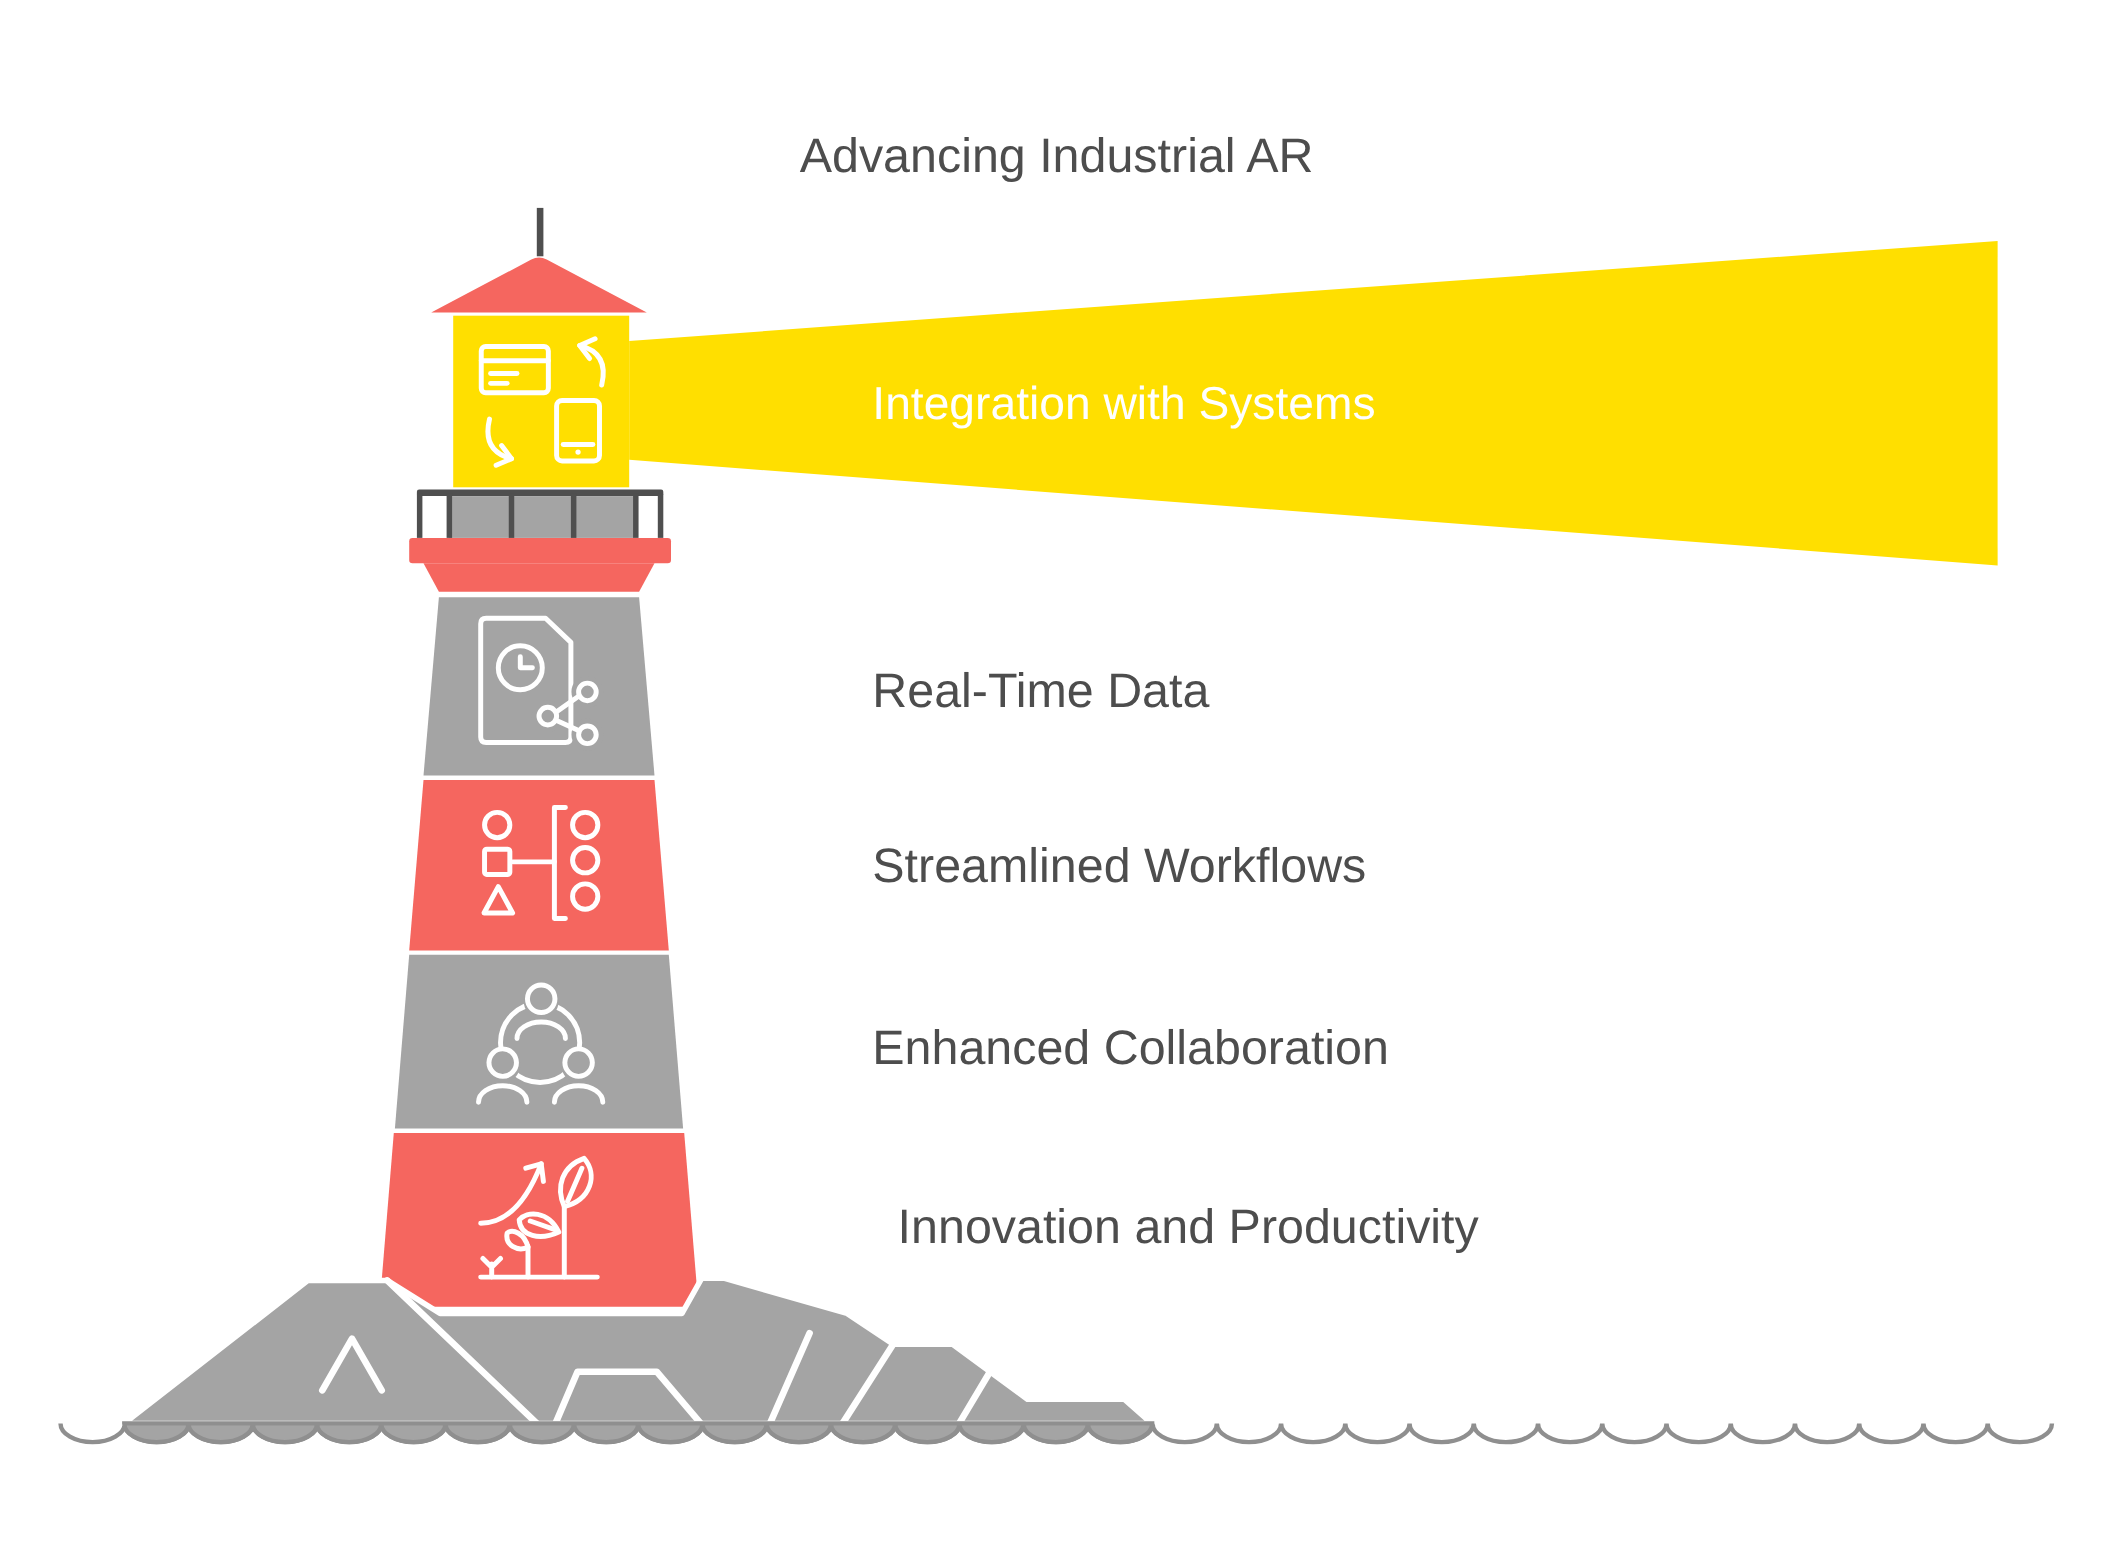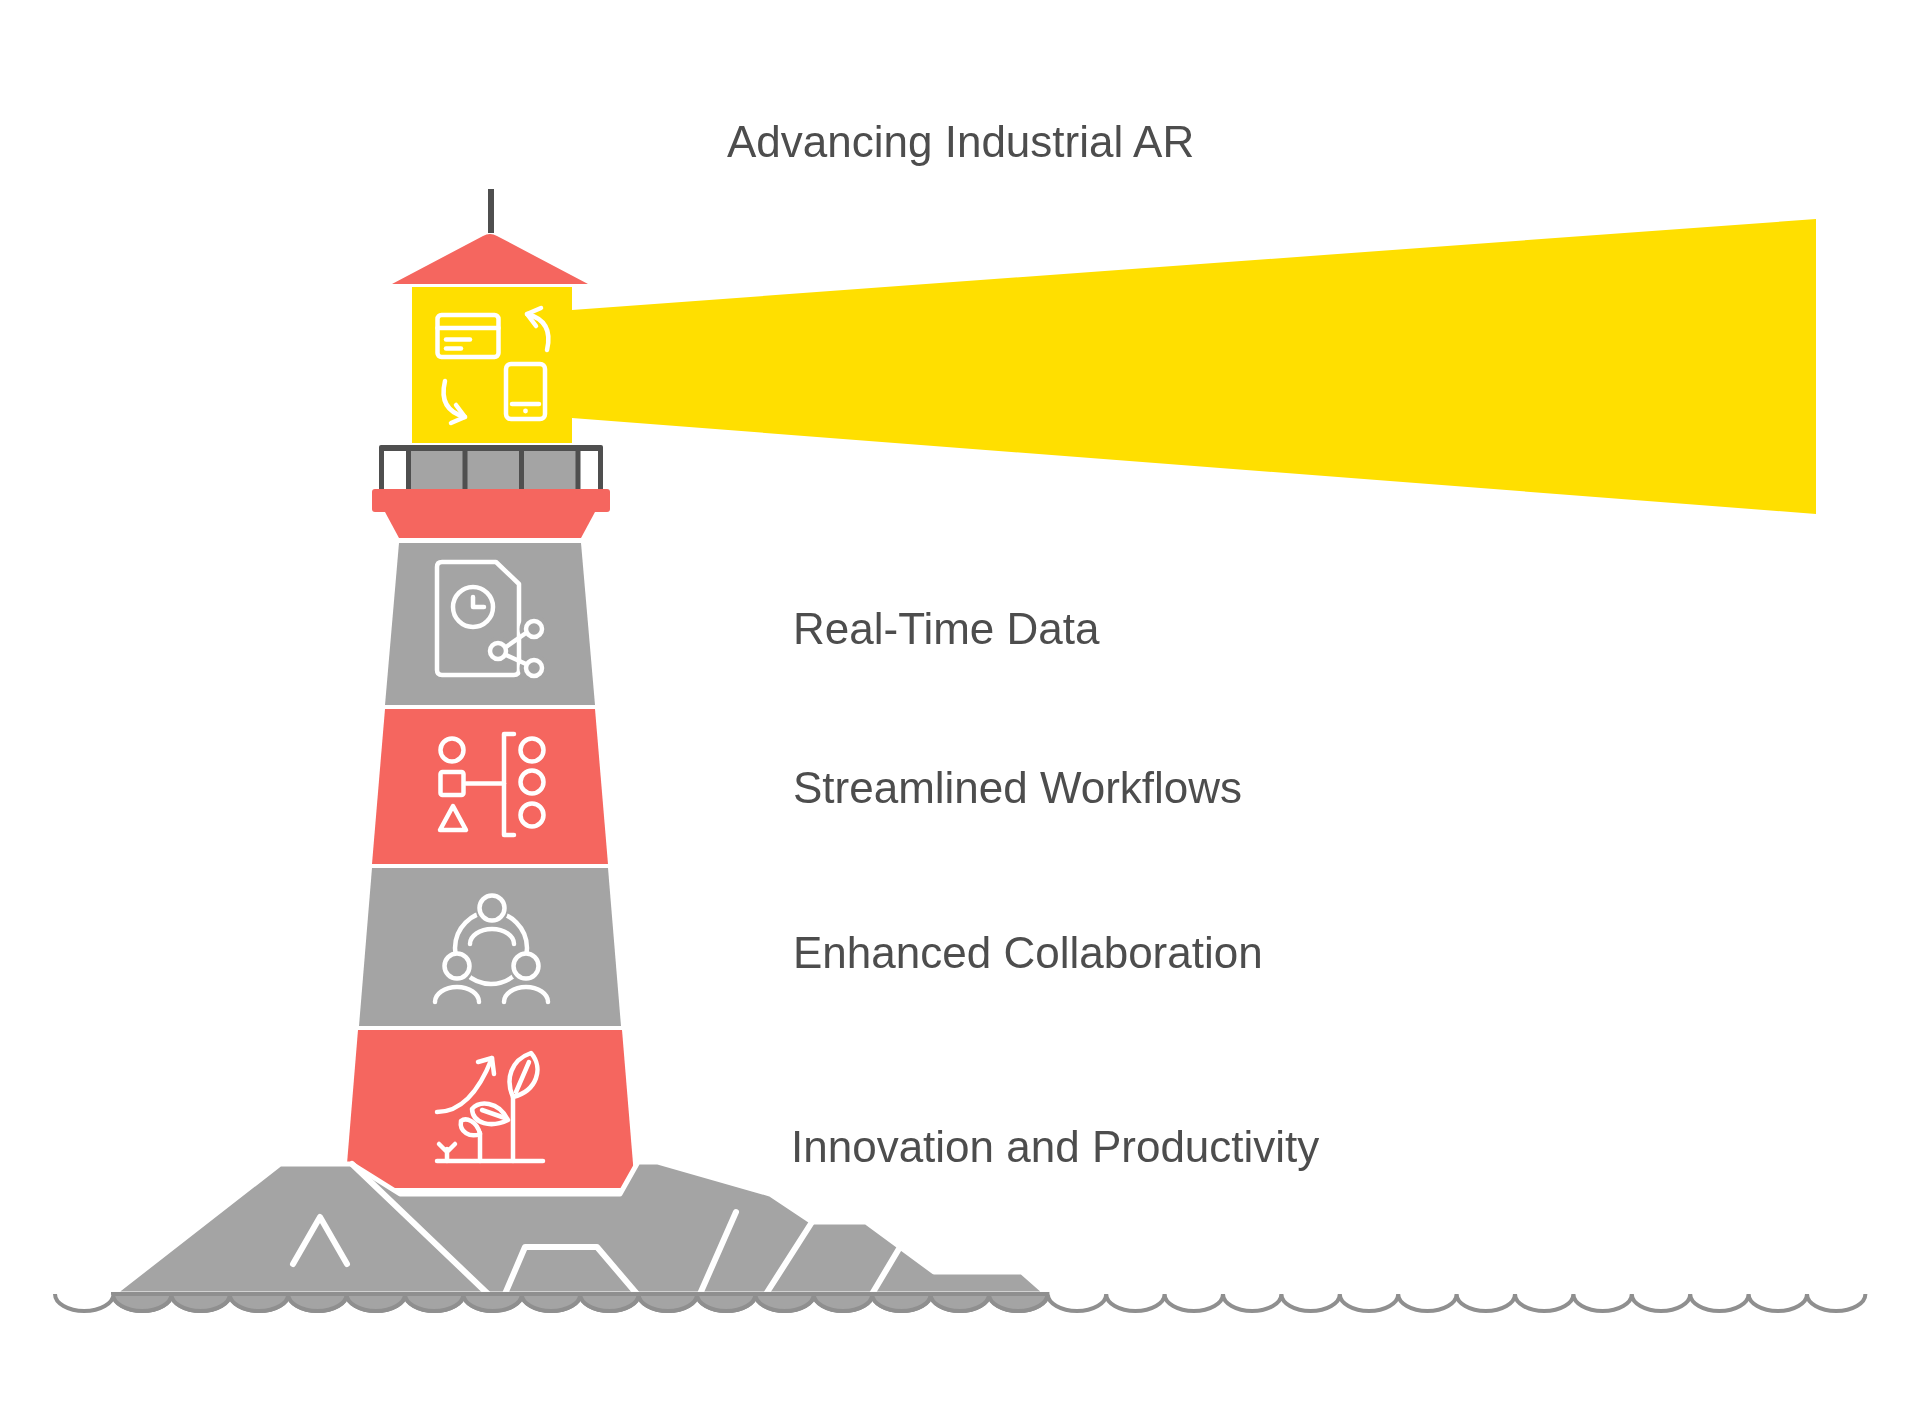--- a/index.html
+++ b/index.html
@@ -5,21 +5,21 @@
   html,body{margin:0;padding:0;background:#ffffff;}
   .canvas{position:relative;width:1920px;height:1422px;background:#ffffff;overflow:hidden;
           font-family:"Liberation Sans", sans-serif;}
   .canvas svg{position:absolute;left:0;top:0;}
   .txt{position:absolute;white-space:nowrap;line-height:1.1;color:#4D4D4D;}
   .title{left:727px;top:118px;font-size:44px;}
   .beam-label{left:793px;top:344px;font-size:42px;color:#FFFFFF;}
   .lbl1{left:793px;top:605px;font-size:44px;}
   .lbl2{left:793px;top:764px;font-size:44px;}
   .lbl3{left:793px;top:929px;font-size:44px;text-align:center;}
-  .lbl4{left:791px;top:1092px;font-size:44px;margin-top:31px;}
+  .lbl4{left:816px;top:1092px;font-size:44px;}
   .icon-stroke{stroke:#FFFFFF;stroke-width:4.5;fill:none;stroke-linecap:round;stroke-linejoin:round;}
 </style>
 </head>
 <body>
 
 <div class="canvas">
 
 <svg width="1920" height="1422" viewBox="0 0 1920 1422">
 
   <polygon points="572,310 1816,219 1816,514 572,418" fill="#FFDF00"></polygon>
@@ -138,18 +138,19 @@
       <path d="M900,1247 L872,1294"></path>
     </g>
     <path stroke="#8F8F8F" stroke-width="4" d="M113 1294
              a29.2 17 0 0 0 58.4 0 a29.2 17 0 0 0 58.4 0 a29.2 17 0 0 0 58.4 0 a29.2 17 0 0 0 58.4 0 a29.2 17 0 0 0 58.4 0 a29.2 17 0 0 0 58.4 0
              a29.2 17 0 0 0 58.4 0 a29.2 17 0 0 0 58.4 0 a29.2 17 0 0 0 58.4 0 a29.2 17 0 0 0 58.4 0 a29.2 17 0 0 0 58.4 0 a29.2 17 0 0 0 58.4 0
              a29.2 17 0 0 0 58.4 0 a29.2 17 0 0 0 58.4 0 a29.2 17 0 0 0 58.4 0 a29.2 17 0 0 0 58.4 0 Z" fill="#A4A4A4"></path>
   </g>
 </svg>
 
 <div class="txt title">Advancing Industrial AR</div>
+<div class="txt beam-label">Integration with Systems</div>
 <div class="txt lbl1">Real-Time Data</div>
 <div class="txt lbl2">Streamlined Workflows</div>
 <div class="txt lbl3">Enhanced Collaboration</div>
 <div class="txt lbl4">Innovation and Productivity</div>
 
 </div>
 
 </body></html>

